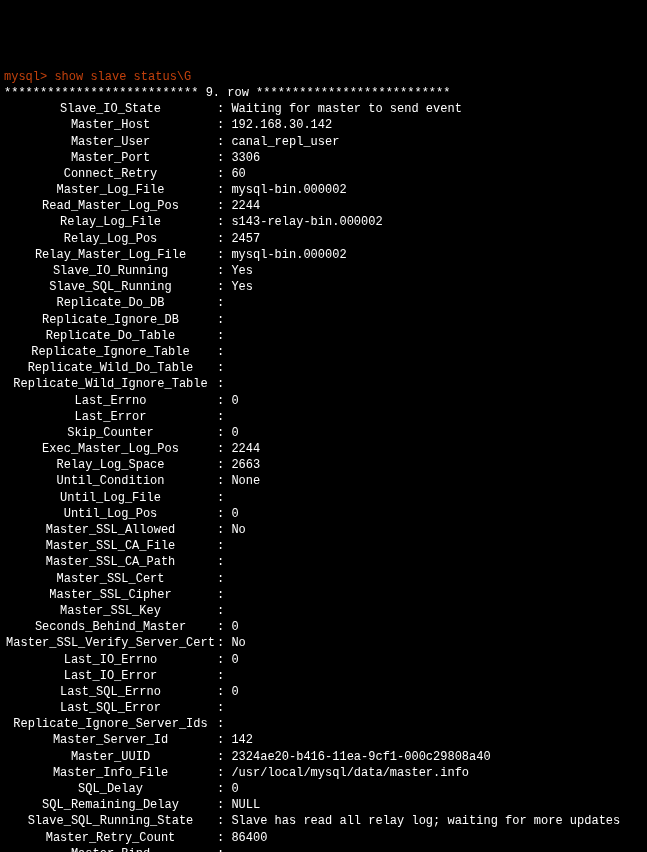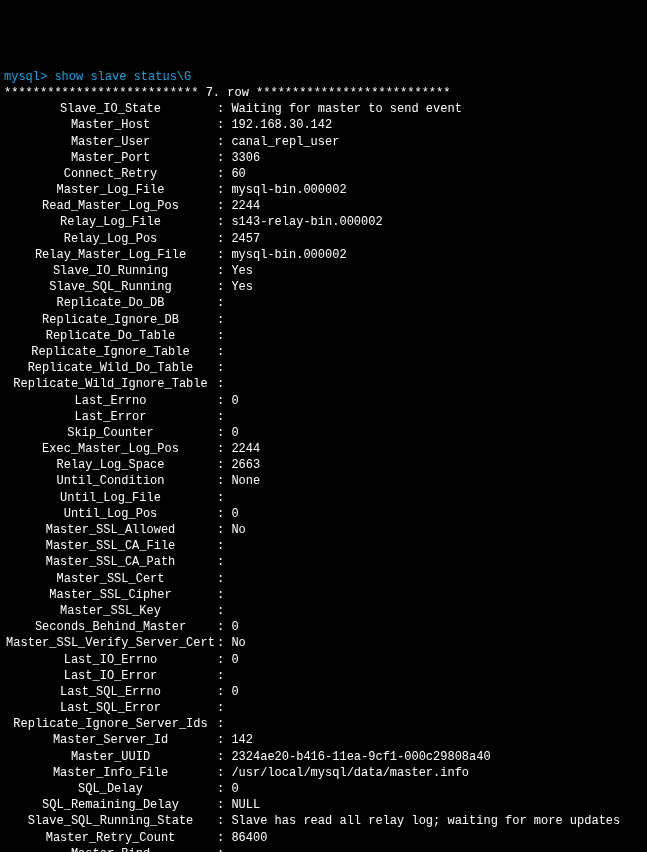--- a/index.html
+++ b/index.html
@@ -11,21 +11,21 @@
       background: #000;
       color: #fff;
       font-family: 'Courier New', Consolas, monospace;
       font-size: 12px;
       line-height: 1.35;
       padding: 4px;
       white-space: pre;
       width: 647px;
     }
     .prompt {
-      color: #0ea5e9;
+      color: #c2410c;
     }
     .row {
       display: block;
     }
     .label {
       display: inline-block;
       width: 213px;
       text-align: center;
     }
     .colon {
@@ -38,17 +38,17 @@
     .sep {
       color: #fff;
     }
   </style>
 </head>
 <body>
 
 
 
 <div><span class="prompt">mysql&gt; show slave status\G</span>
-<span class="sep">*************************** 7. row ***************************</span>
+<span class="sep">*************************** 9. row ***************************</span>
 <div id="fields-container"><span class="row"><span class="label">Slave_IO_State</span><span class="colon">: </span><span class="value">Waiting for master to send event</span></span><span class="row"><span class="label">Master_Host</span><span class="colon">: </span><span class="value">192.168.30.142</span></span><span class="row"><span class="label">Master_User</span><span class="colon">: </span><span class="value">canal_repl_user</span></span><span class="row"><span class="label">Master_Port</span><span class="colon">: </span><span class="value">3306</span></span><span class="row"><span class="label">Connect_Retry</span><span class="colon">: </span><span class="value">60</span></span><span class="row"><span class="label">Master_Log_File</span><span class="colon">: </span><span class="value">mysql-bin.000002</span></span><span class="row"><span class="label">Read_Master_Log_Pos</span><span class="colon">: </span><span class="value">2244</span></span><span class="row"><span class="label">Relay_Log_File</span><span class="colon">: </span><span class="value">s143-relay-bin.000002</span></span><span class="row"><span class="label">Relay_Log_Pos</span><span class="colon">: </span><span class="value">2457</span></span><span class="row"><span class="label">Relay_Master_Log_File</span><span class="colon">: </span><span class="value">mysql-bin.000002</span></span><span class="row"><span class="label">Slave_IO_Running</span><span class="colon">: </span><span class="value">Yes</span></span><span class="row"><span class="label">Slave_SQL_Running</span><span class="colon">: </span><span class="value">Yes</span></span><span class="row"><span class="label">Replicate_Do_DB</span><span class="colon">: </span><span class="value"></span></span><span class="row"><span class="label">Replicate_Ignore_DB</span><span class="colon">: </span><span class="value"></span></span><span class="row"><span class="label">Replicate_Do_Table</span><span class="colon">: </span><span class="value"></span></span><span class="row"><span class="label">Replicate_Ignore_Table</span><span class="colon">: </span><span class="value"></span></span><span class="row"><span class="label">Replicate_Wild_Do_Table</span><span class="colon">: </span><span class="value"></span></span><span class="row"><span class="label">Replicate_Wild_Ignore_Table</span><span class="colon">: </span><span class="value"></span></span><span class="row"><span class="label">Last_Errno</span><span class="colon">: </span><span class="value">0</span></span><span class="row"><span class="label">Last_Error</span><span class="colon">: </span><span class="value"></span></span><span class="row"><span class="label">Skip_Counter</span><span class="colon">: </span><span class="value">0</span></span><span class="row"><span class="label">Exec_Master_Log_Pos</span><span class="colon">: </span><span class="value">2244</span></span><span class="row"><span class="label">Relay_Log_Space</span><span class="colon">: </span><span class="value">2663</span></span><span class="row"><span class="label">Until_Condition</span><span class="colon">: </span><span class="value">None</span></span><span class="row"><span class="label">Until_Log_File</span><span class="colon">: </span><span class="value"></span></span><span class="row"><span class="label">Until_Log_Pos</span><span class="colon">: </span><span class="value">0</span></span><span class="row"><span class="label">Master_SSL_Allowed</span><span class="colon">: </span><span class="value">No</span></span><span class="row"><span class="label">Master_SSL_CA_File</span><span class="colon">: </span><span class="value"></span></span><span class="row"><span class="label">Master_SSL_CA_Path</span><span class="colon">: </span><span class="value"></span></span><span class="row"><span class="label">Master_SSL_Cert</span><span class="colon">: </span><span class="value"></span></span><span class="row"><span class="label">Master_SSL_Cipher</span><span class="colon">: </span><span class="value"></span></span><span class="row"><span class="label">Master_SSL_Key</span><span class="colon">: </span><span class="value"></span></span><span class="row"><span class="label">Seconds_Behind_Master</span><span class="colon">: </span><span class="value">0</span></span><span class="row"><span class="label">Master_SSL_Verify_Server_Cert</span><span class="colon">: </span><span class="value">No</span></span><span class="row"><span class="label">Last_IO_Errno</span><span class="colon">: </span><span class="value">0</span></span><span class="row"><span class="label">Last_IO_Error</span><span class="colon">: </span><span class="value"></span></span><span class="row"><span class="label">Last_SQL_Errno</span><span class="colon">: </span><span class="value">0</span></span><span class="row"><span class="label">Last_SQL_Error</span><span class="colon">: </span><span class="value"></span></span><span class="row"><span class="label">Replicate_Ignore_Server_Ids</span><span class="colon">: </span><span class="value"></span></span><span class="row"><span class="label">Master_Server_Id</span><span class="colon">: </span><span class="value">142</span></span><span class="row"><span class="label">Master_UUID</span><span class="colon">: </span><span class="value">2324ae20-b416-11ea-9cf1-000c29808a40</span></span><span class="row"><span class="label">Master_Info_File</span><span class="colon">: </span><span class="value">/usr/local/mysql/data/master.info</span></span><span class="row"><span class="label">SQL_Delay</span><span class="colon">: </span><span class="value">0</span></span><span class="row"><span class="label">SQL_Remaining_Delay</span><span class="colon">: </span><span class="value">NULL</span></span><span class="row"><span class="label">Slave_SQL_Running_State</span><span class="colon">: </span><span class="value">Slave has read all relay log; waiting for more updates</span></span><span class="row"><span class="label">Master_Retry_Count</span><span class="colon">: </span><span class="value">86400</span></span><span class="row"><span class="label">Master_Bind</span><span class="colon">: </span><span class="value"></span></span></div></div>
 
 
 
 
 </body></html>

